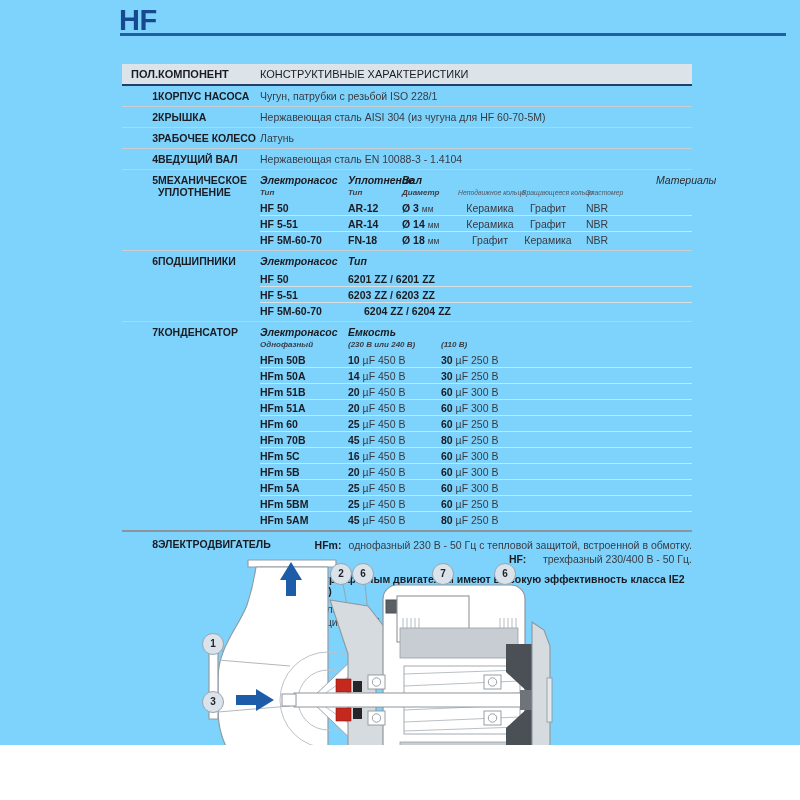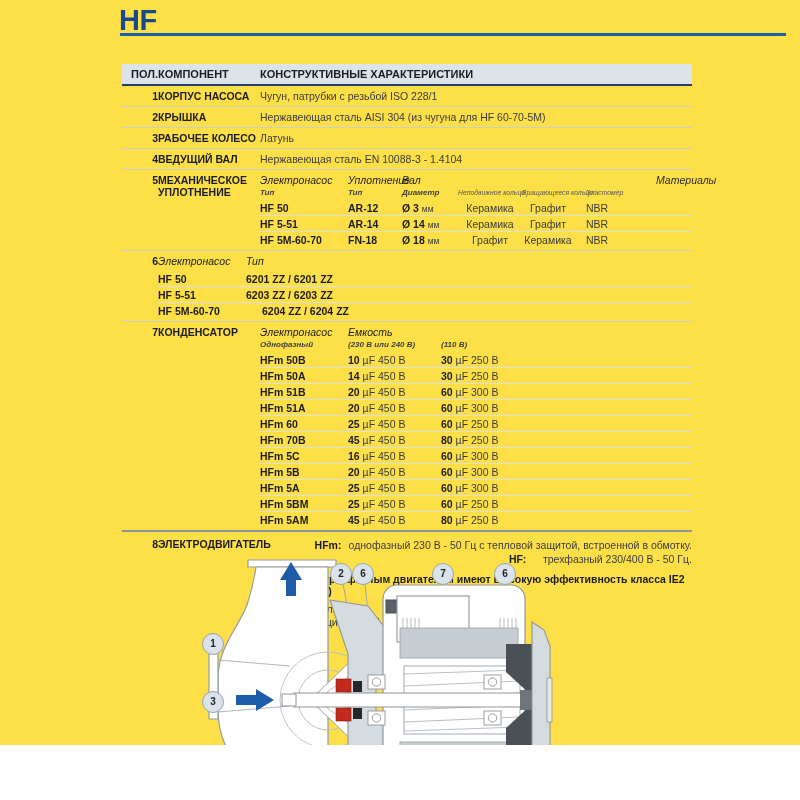--- a/index.html
+++ b/index.html
@@ -1,18 +1,18 @@
 <!DOCTYPE html>
 <html><head>
 <meta charset="utf-8">
 <style>
   * { margin:0; padding:0; box-sizing:border-box; }
   html,body { width:800px; height:800px; background:#fff; }
   body { font-family:"Liberation Sans","DejaVu Sans",sans-serif; color:#2e2e33; }
-  .page { position:relative; width:800px; height:745px; background:#fde047; overflow:hidden; }
+  .page { position:relative; width:800px; height:745px; background:#7dd3fc; overflow:hidden; }
 
   .title { position:absolute; left:119px; top:4px; font-size:29px; font-weight:bold;
            color:#17498f; letter-spacing:-0.5px; }
   .title-rule { position:absolute; left:120px; top:33px; width:666px; height:3px; background:#1f5fa8; }
 
   .ctable { position:absolute; left:122px; top:64px; width:570px; font-size:10.5px; }
   .thead { display:flex; background:#dde4e9; height:22px; align-items:center;
            border-bottom:2px solid #20406b; font-weight:bold; color:#1b1b22; font-size:11px; }
   .c-num { width:36px; text-align:right; flex-shrink:0; }
   .c-comp { width:102px; flex-shrink:0; }
@@ -21,21 +21,21 @@
   .row .c-num { font-weight:bold; color:#1b1b22; }
   .row .c-comp { font-weight:bold; color:#1b1b22; }
   .row-last { border-bottom:none; }
   .row-thick { border-bottom:2px solid #8d949b; }
 
   .sub { width:432px; }
   .fx { display:flex; align-items:baseline; }
   .w-model{ width:88px; flex-shrink:0; } .w-seal{ width:54px; flex-shrink:0; }
   .w-shaft{ width:56px; flex-shrink:0; } .w-r1{ width:64px; flex-shrink:0; text-align:center; }
   .w-r2{ width:52px; flex-shrink:0; text-align:center; } .w-el{ flex:1; padding-left:12px; }
-  .hd-bi { font-weight:normal; font-style:italic; color:#1b1b22; font-size:10.5px; }
+  .hd-bi { font-weight:bold; font-style:italic; color:#1b1b22; font-size:10.5px; }
   .hd-i  { font-style:italic; color:#2a2a30; font-size:10.5px; }
   .hd-tiny { font-style:italic; font-weight:bold; color:#3c3c44; font-size:8px; }
   .hd-micro { font-style:italic; color:#55555e; font-size:6.8px; white-space:nowrap; }
   .b { font-weight:bold; color:#1b1b22; }
   .unit { font-size:8.5px; color:#3a3a40; }
   .subrow { border-bottom:1px solid #dcdfe2; padding:1.5px 0; }
   .subrow:last-child { border-bottom:none; }
   .mat-center { width:140px; margin-left:198px; text-align:center; }
   .w-c1 { width:93px; flex-shrink:0; } 
   .motor-line { display:flex; line-height:14px;justify-content:flex-end; }
@@ -54,21 +54,21 @@
 <div class="page">
 
   <div class="title">HF</div>
   <div class="title-rule"></div>
 
   <div class="ctable">
 
     <div class="thead">
       <div class="c-num">ПОЛ.</div>
       <div class="c-comp">КОМПОНЕНТ</div>
-      <div class="c-val" style="font-weight:bold;color:#1b1b22">КОНСТРУКТИВНЫЕ ХАРАКТЕРИСТИКИ</div>
+      <div class="c-val" style="font-weight:normal;color:#1b1b22">КОНСТРУКТИВНЫЕ ХАРАКТЕРИСТИКИ</div>
     </div>
 
     <div class="row">
       <div class="c-num">1</div>
       <div class="c-comp">КОРПУС НАСОСА</div>
       <div class="c-val">Чугун, патрубки с резьбой ISO 228/1</div>
     </div>
     <div class="row">
       <div class="c-num">2</div>
       <div class="c-comp">КРЫШКА</div>
@@ -128,20 +128,21 @@
           <div class="w-shaft"><span class="b">Ø 18</span> <span class="unit">мм</span></div>
           <div class="w-r1">Графит</div>
           <div class="w-r2">Керамика</div>
           <div class="w-el">NBR</div>
         </div>
       </div>
     </div>
 
     <div class="row">
       <div class="c-num">6</div>
+      <div class="c-comp">ПОДШИПНИКИ</div>
       <div class="c-val sub">
         <div class="fx" style="margin-bottom:4px">
           <div class="w-model hd-bi">Электронасос</div>
           <div class="w-el hd-bi" style="padding-left:0">Тип</div>
         </div>
         <div class="fx subrow">
           <div class="w-model b">HF 50</div>
           <div class="w-el b" style="padding-left:0">6201 ZZ / 6201 ZZ</div>
         </div>
         <div class="fx subrow">

